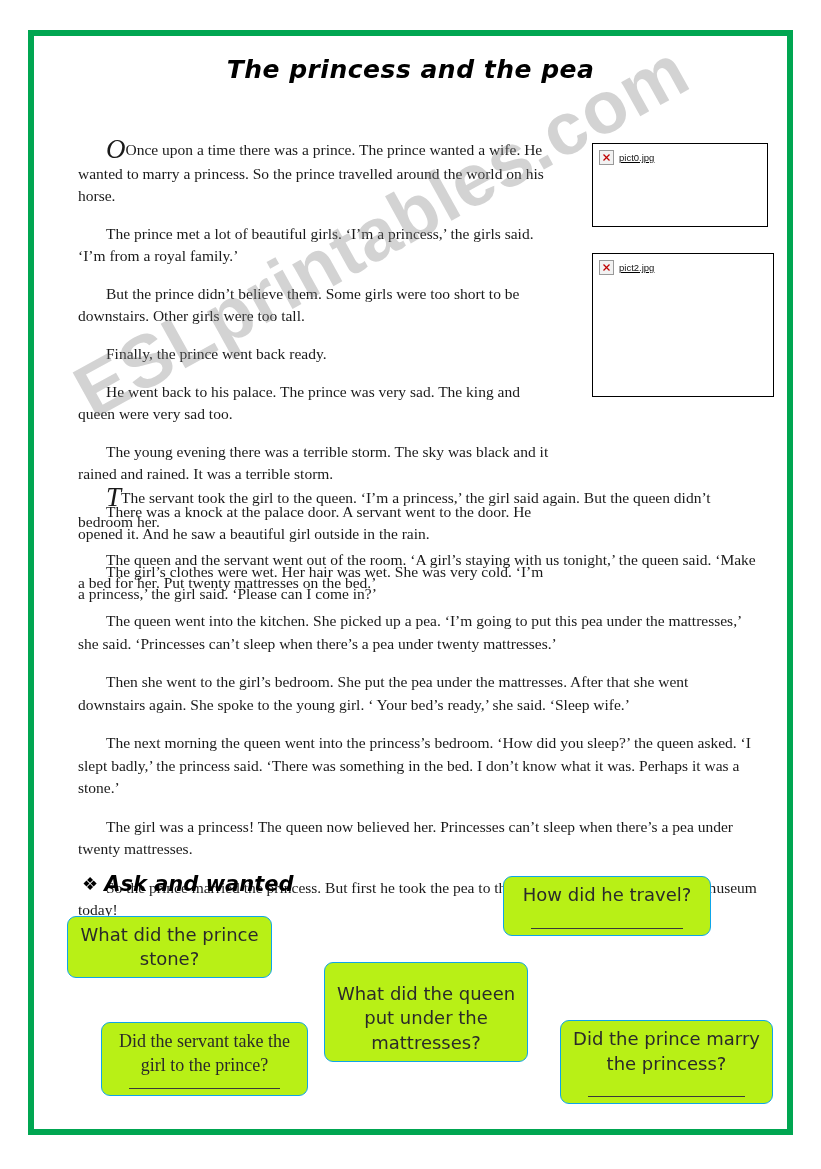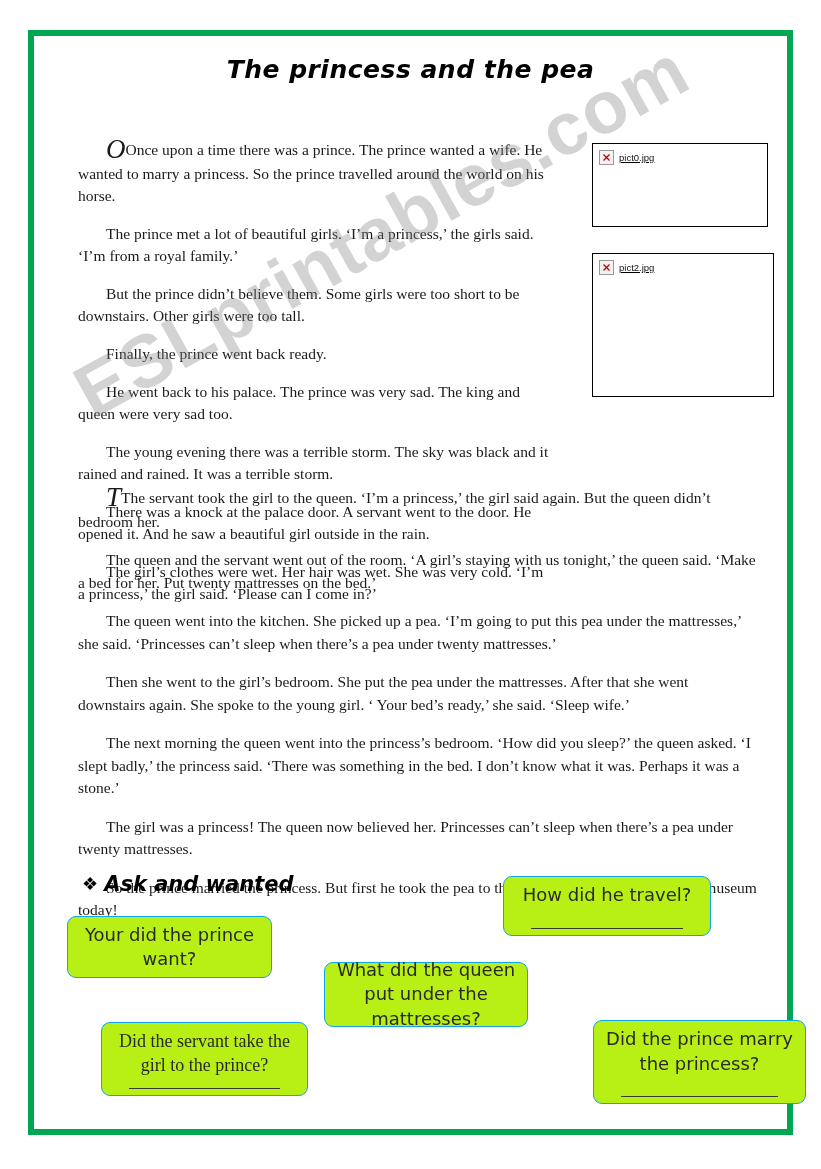--- a/index.html
+++ b/index.html
@@ -185,23 +185,23 @@
   .qbox .answer-line {
     display: block;
     width: 82%;
     border-bottom: 1px solid #3a3a3a;
     height: 12px;
     margin-top: 8px;
   }
 
   #q-travel { left: 503px; top: 876px; width: 208px; height: 60px; }
   #q-want   { left: 67px;  top: 916px; width: 205px; height: 62px; }
-  #q-queen  { left: 324px; top: 962px; width: 204px; height: 65px; }
+  #q-queen  { left: 324px; top: 962px; width: 204px; height: 100px; justify-content: flex-end; }
   #q-servant{ left: 101px; top: 1022px; width: 207px; height: 74px; font-family: Liberation Serif, serif; }
-  #q-marry  { left: 560px; top: 1020px; width: 213px; height: 84px; margin-left: 33px; }
+  #q-marry  { left: 560px; top: 1020px; width: 213px; height: 84px; }
 </style>
 </head>
 <body>
 
 <div class="page">
 
   <div class="border-frame"></div>
   <div class="border-frame-inner"></div>
 
   <div class="title">The princess and the pea</div>
@@ -257,21 +257,21 @@
     <span class="diamond-bullet">❖</span>
     <span>Ask and wanted</span>
   </div>
 
   <div class="qbox" id="q-travel">
     <span class="qtext">How did he travel?</span>
     <span class="answer-line"></span>
   </div>
 
   <div class="qbox" id="q-want">
-    <span class="qtext">Your did the prince want?</span>
+    <span class="qtext">What did the prince stone?</span>
   </div>
 
   <div class="qbox" id="q-queen">
     <span class="qtext">What did the queen put under the mattresses?</span>
   </div>
 
   <div class="qbox" id="q-servant">
     <span class="qtext">Did the servant take the girl to the prince?</span>
     <span class="answer-line"></span>
   </div>

